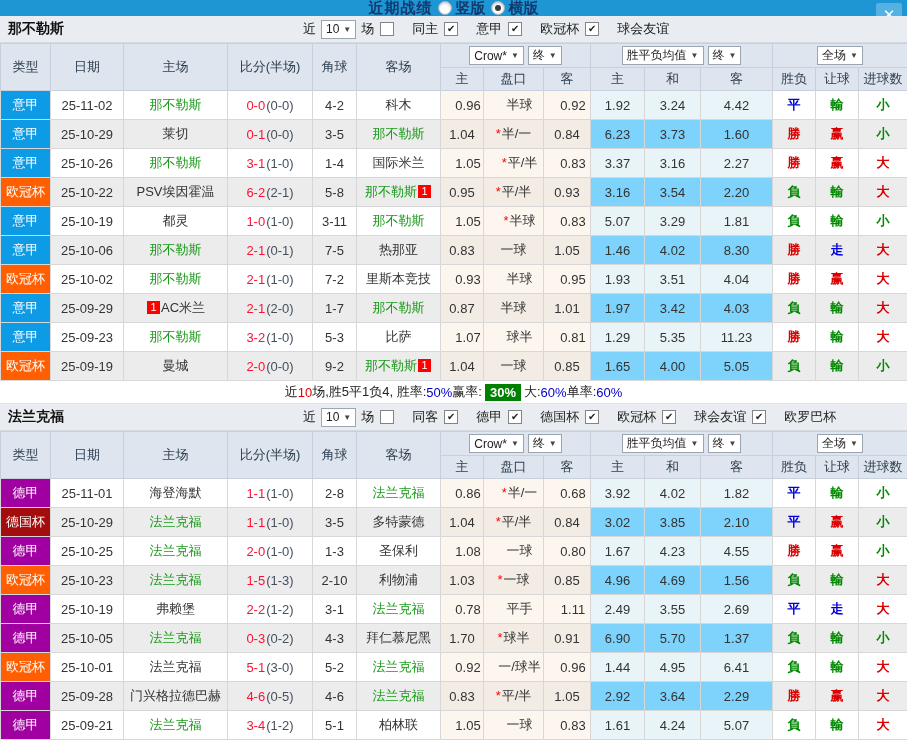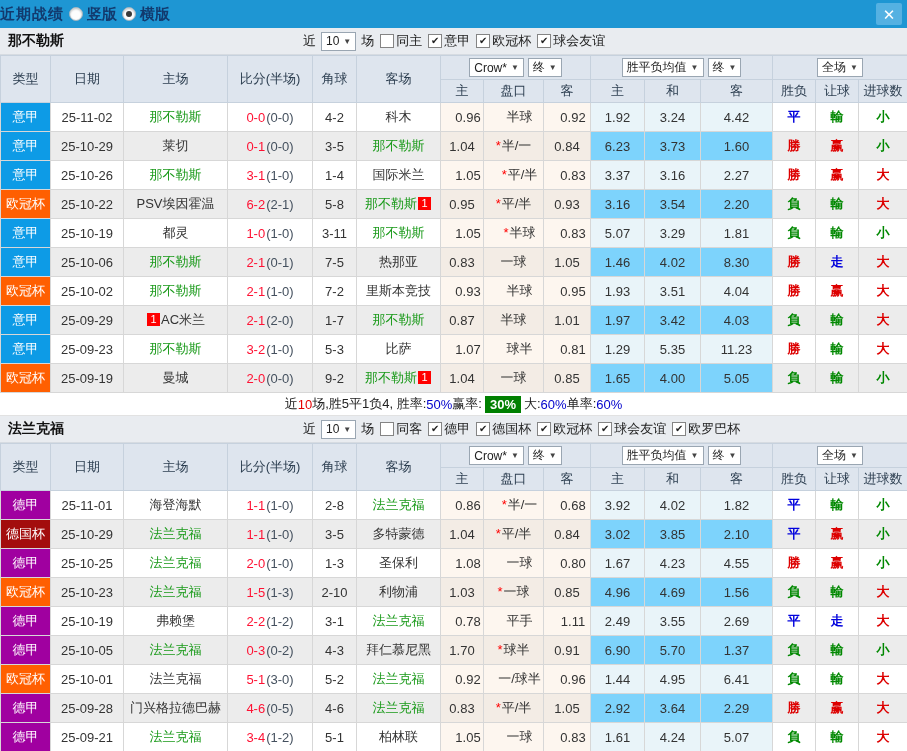--- a/index.html
+++ b/index.html
@@ -1,33 +1,33 @@
 <!DOCTYPE html>
 <html style="--titlebar-bg: #1e96d3; --score: #ff1133; --half: #44505e; --focus: #1a9a1a; --win: #dd0000; --draw: #0000dd; --lose: #008800; --pblue: #0000cc; --pgreen: #008000;"><head>
 <meta charset="utf-8">
 <style>
   html,body{margin:0;padding:0;}
   body{
     width:907px;height:751px;overflow:hidden;background:#fff;
     font-family:"Liberation Sans","DejaVu Sans",sans-serif;font-size:13px;color:#333;
   }
   
-  .titlebar{height:28px;background:var(--titlebar-bg,#1e96d3);display:flex;align-items:center;justify-content:flex-start;position:relative;}
+  .titlebar{height:16px;background:var(--titlebar-bg,#1e96d3);display:flex;align-items:center;justify-content:center;position:relative;}
   .title-group{display:flex;align-items:center;gap:5px;}
   .title{font-weight:bold;font-size:15px;color:#123a6e;letter-spacing:1px;}
   .radio{display:inline-flex;align-items:center;gap:4px;cursor:pointer;color:#123a6e;font-size:15px;font-weight:bold;}
   .rdot{width:12px;height:12px;border-radius:50%;background:#fdfdfd;border:1px solid #9fb3bf;display:inline-block;position:relative;box-shadow:inset 0 1px 2px rgba(0,0,0,.25);}
   .rdot.checked::after{content:'';position:absolute;left:3px;top:3px;width:6px;height:6px;border-radius:50%;background:#3a3a3a;}
   .closebtn{position:absolute;right:5px;top:3px;width:26px;height:22px;background:#55b1e2;border-radius:2px;display:flex;align-items:center;justify-content:center;cursor:pointer;}
   .closebtn span{color:#fff;font-weight:bold;font-size:15px;line-height:1;}
   
   .teambar{height:27px;background:#e9ecf0;position:relative;display:flex;align-items:center;border-bottom:1px solid #d6dbe1;box-sizing:border-box;}
   .teamname{margin-left:8px;font-weight:bold;font-size:14px;color:#111;}
   .filters{position:absolute;left:303px;display:flex;align-items:center;gap:3px;color:#222;}
-  .cb{display:inline-flex;align-items:center;margin-left:3px;cursor:pointer;}
+  .cb{display:inline-flex;align-items:center;margin-left:3px;cursor:pointer;gap:16px;}
   .cbbox{width:12px;height:12px;border:1px solid #848484;background:#fff;display:inline-flex;align-items:center;justify-content:center;font-size:10px;line-height:1;color:#222;margin-right:2px;box-sizing:content-box;}
   
   .selbox{display:inline-flex;align-items:center;background:#fff;border:1px solid #9aa6b2;height:17px;padding:0 4px;gap:4px;font-size:12px;color:#222;cursor:pointer;margin:0 2px;}
   .selbox .arr{font-size:8px;color:#444;}
   
   table.grid{border-collapse:collapse;table-layout:fixed;width:907px;}
   .grid th,.grid td{border:1px solid #d7d7d7;text-align:center;white-space:nowrap;overflow:hidden;padding:0;height:28px;font-size:13px;}
   .grid thead th{background:#dee5ee;border-color:#c6d1dd;color:#2c3e50;font-weight:normal;height:22px;}
   .grid thead tr.drops th{height:23px;}
   .grid thead{border-bottom:1px solid #a9cfe6;}

